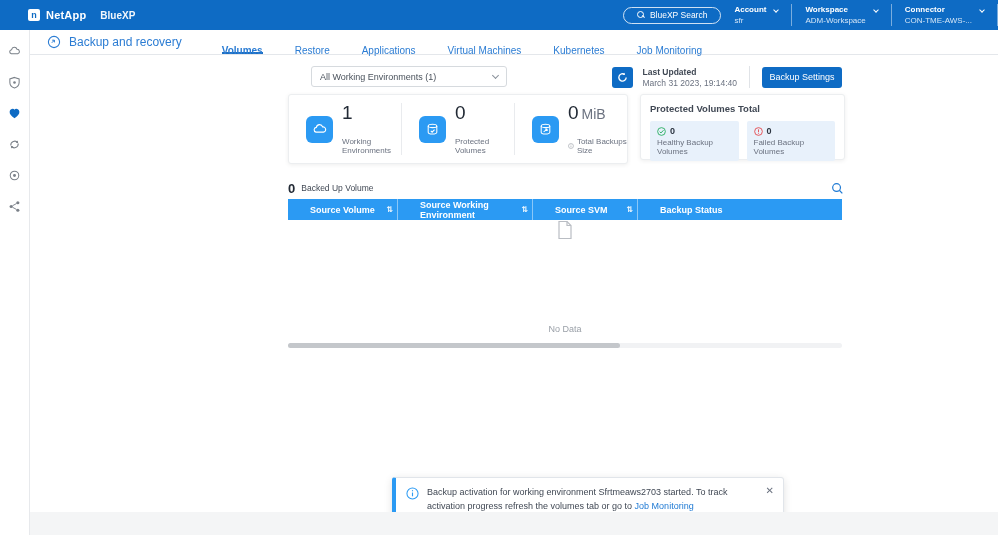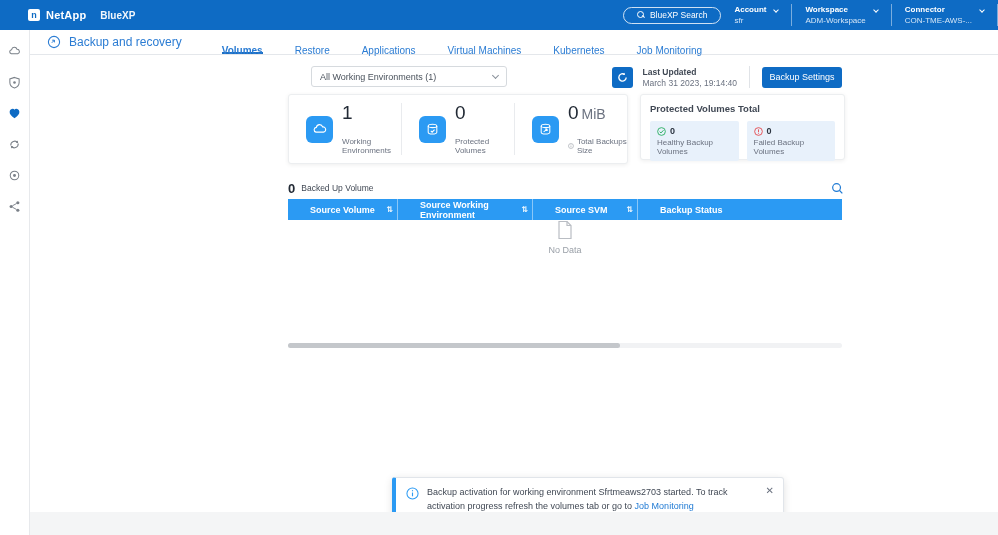--- a/index.html
+++ b/index.html
@@ -95,21 +95,21 @@
 
   .tbl-header { position:absolute; left:258px; top:143px; width:554px; height:21px;
     background:#2b9af3; display:flex; align-items:stretch; color:#fff; }
   .th { display:flex; align-items:center; padding-left:22px; font-size:9px; font-weight:bold; }
   .th .ctl { margin-left:auto; margin-right:4px; cursor:pointer; font-size:8px; opacity:.95; }
   .th + .th { border-left:1px solid rgba(255,255,255,.45); }
   .th-0 { width:109px; } .th-1 { width:135px; } .th-2 { width:105px; }
   .th-3 { width:130px; } .th-4 { width:75px; flex:1; }
 
   .tbl-body { position:absolute; left:258px; top:164px; width:554px; height:118px;
-    display:flex; flex-direction:column; align-items:center; justify-content:flex-start; padding-bottom:4px; }
+    display:flex; flex-direction:column; align-items:center; justify-content:space-between; padding-bottom:4px; }
   .no-data-label { font-size:9px; color:#9aa0a8; margin-top:5px; }
 
   .hscroll { position:absolute; left:258px; top:287px; width:554px; height:5px;
     background:#f1f2f4; border-radius:3px; }
   .hscroll-thumb { position:absolute; left:0; top:0; width:60%; height:5px;
     background:#c4c7cb; border-radius:3px; cursor:pointer; }
 
   .toast { position:absolute; left:362px; top:421px; width:392px; background:#fff;
     border:1px solid #e1e5ea; border-left:4px solid #2b9af3; border-radius:3px;
     box-shadow:0 2px 8px rgba(0,0,0,.12); padding:8px 32px 8px 10px; display:flex; gap:8px; }

